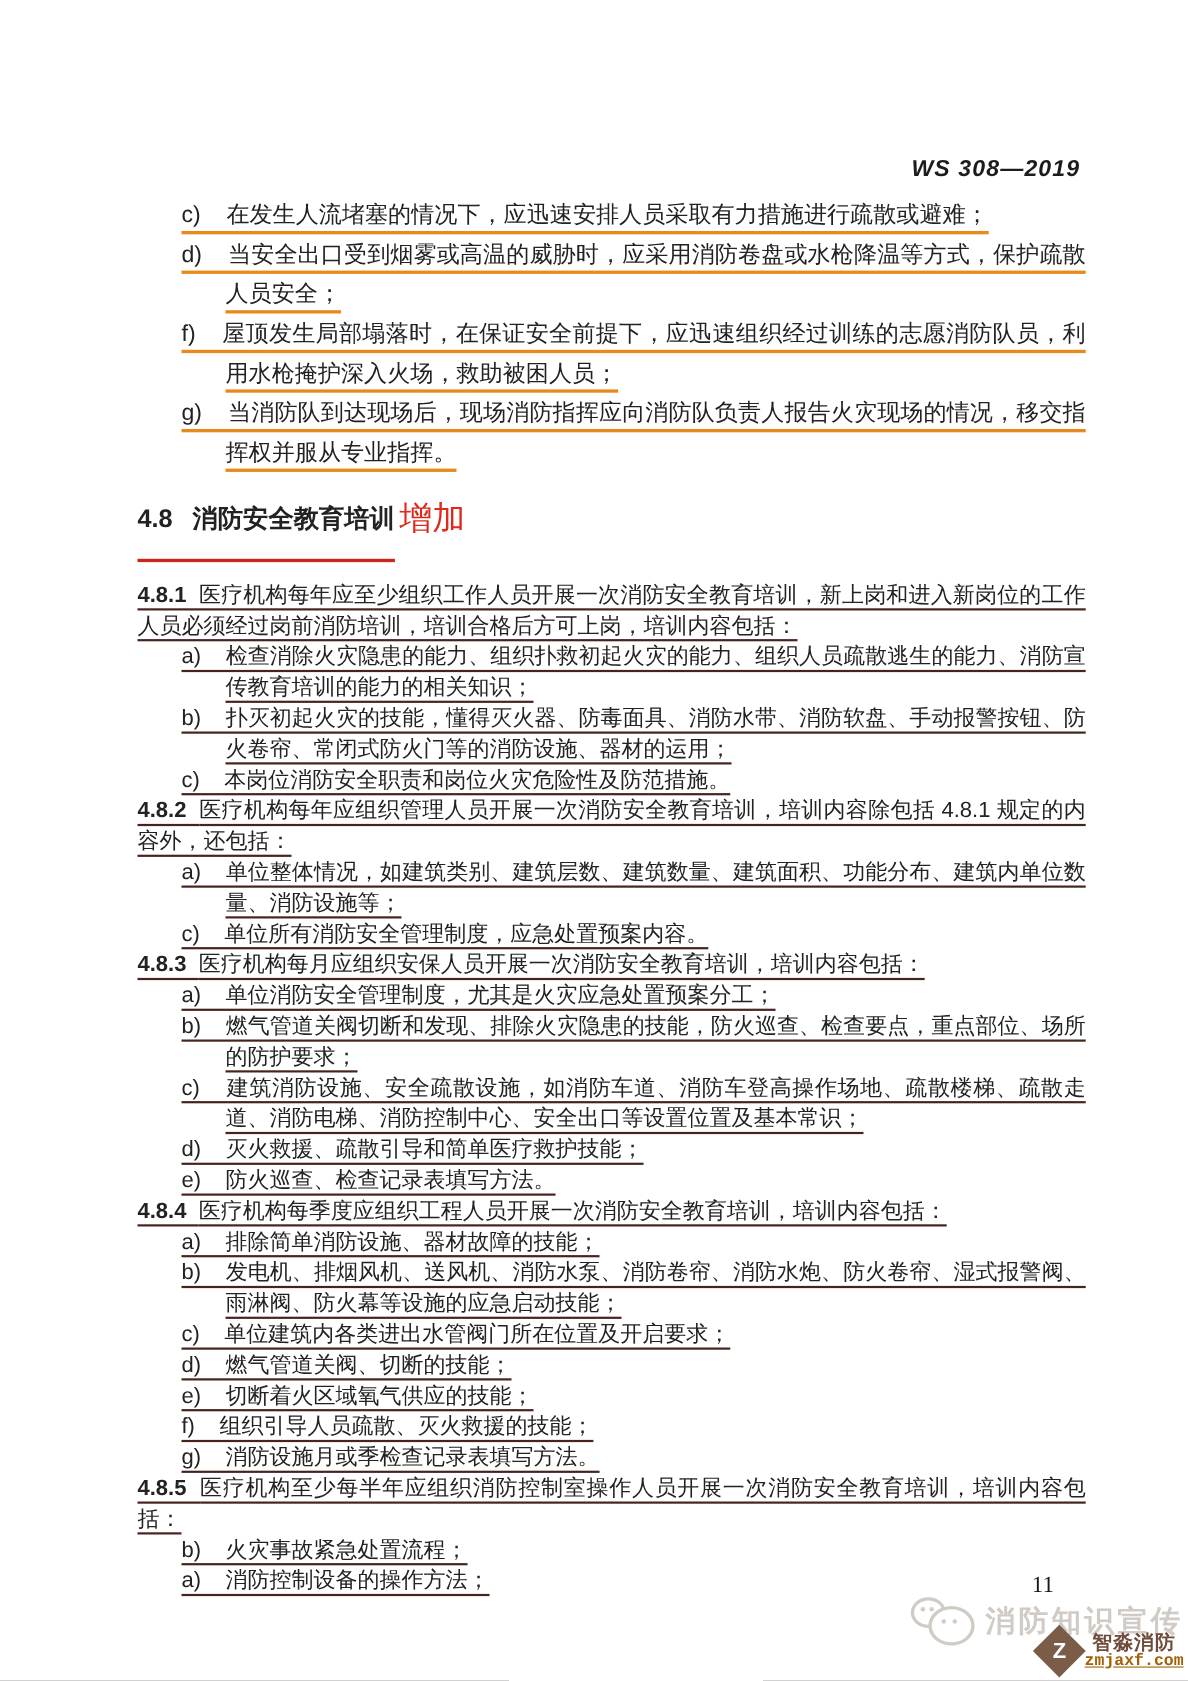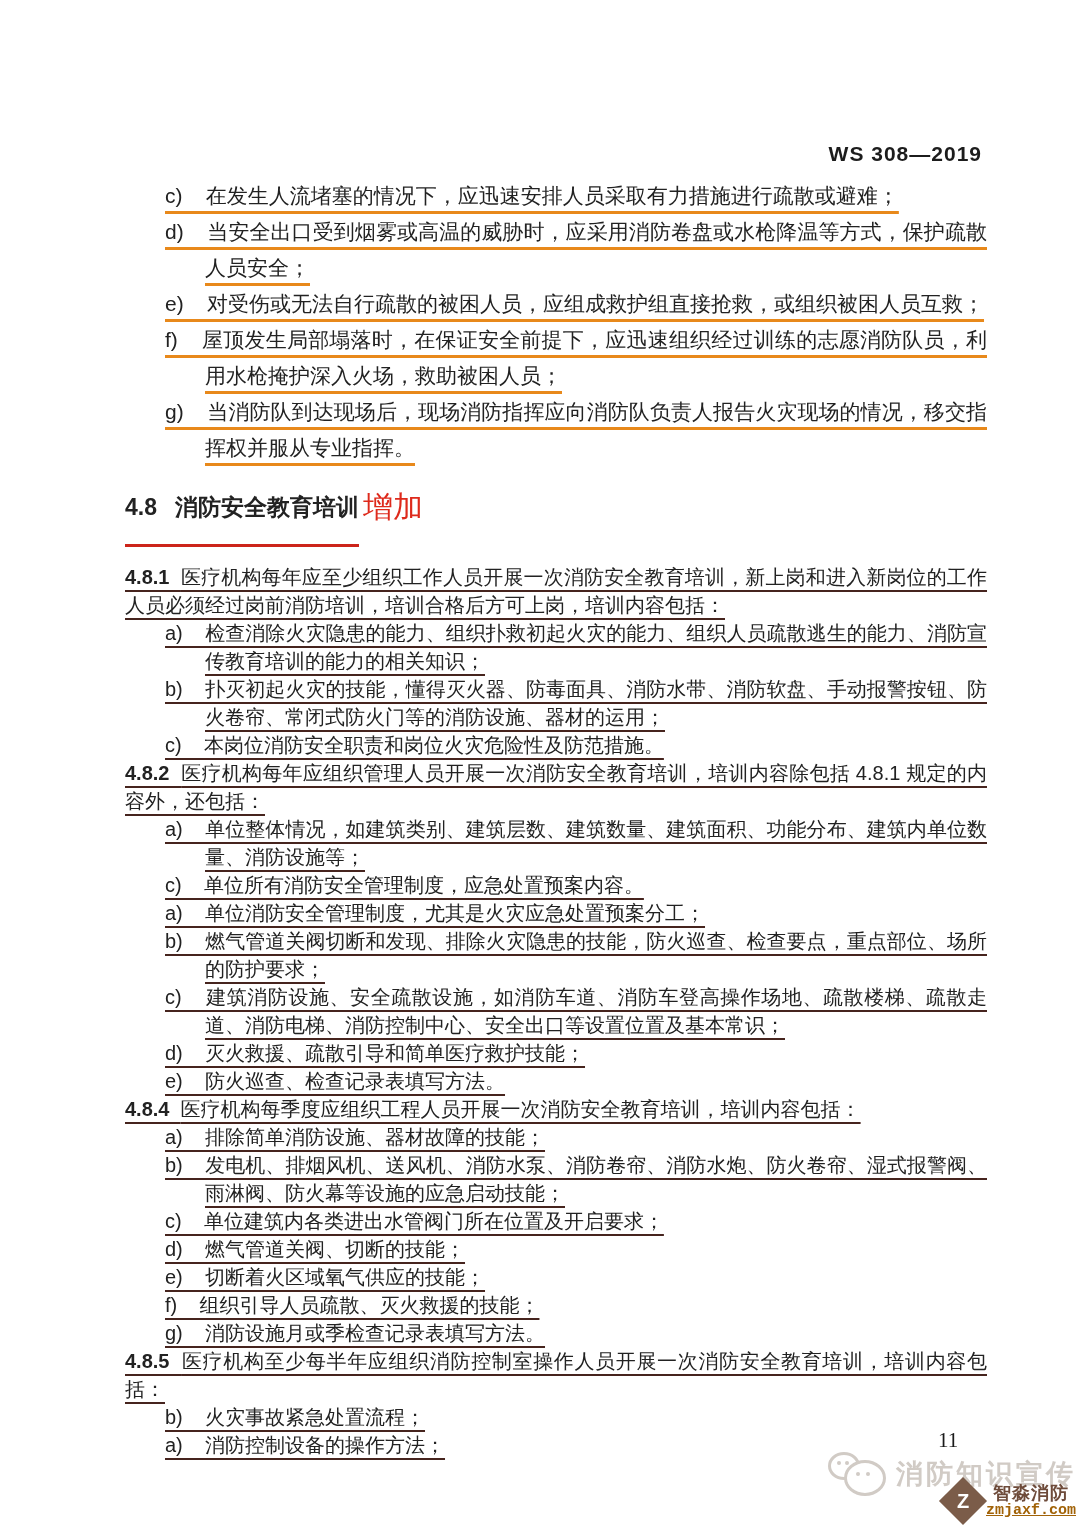--- a/index.html
+++ b/index.html
@@ -19,20 +19,21 @@
     margin:0 auto;
     background:#ffffff;
     font-family:"Liberation Sans","DejaVu Sans",sans-serif;
     color:var(--c-text);
     overflow:hidden;
   }
   .doc-header{
     position:absolute;top:142px;right:98px;
     font-size:21px;font-weight:600;letter-spacing:1px;
     color:#1c1c1c;
+    font-style:italic;
   }
   .content{
     position:absolute;left:125px;top:178px;width:862px;
   }
   
   .top-list .list-item{
     font-size:21px;line-height:36px;
     padding-left:80px;text-indent:-40px;
     text-align:justify;
   }
@@ -136,37 +137,37 @@
 
 <div class="page">
 
   <div class="doc-header">WS 308—2019</div>
 
   <div class="content">
 
     <div class="top-list">
         <div class="list-item top"><span class="u">c)&nbsp;&nbsp;&nbsp;&nbsp;在发生人流堵塞的情况下，应迅速安排人员采取有力措施进行疏散或避难；</span></div>
         <div class="list-item top"><span class="u">d)&nbsp;&nbsp;&nbsp;&nbsp;当安全出口受到烟雾或高温的威胁时，应采用消防卷盘或水枪降温等方式，保护疏散人员安全；</span></div>
-        <div class="list-item top"><span class="u">e)&nbsp;&nbsp;&nbsp;&nbsp;对受伤或无法自行疏散的被困人员，应组成救护组直接抢救，或组织被困人员互救；</span></div>
         <div class="list-item top"><span class="u">f)&nbsp;&nbsp;&nbsp;&nbsp;屋顶发生局部塌落时，在保证安全前提下，应迅速组织经过训练的志愿消防队员，利用水枪掩护深入火场，救助被困人员；</span></div>
         <div class="list-item top"><span class="u">g)&nbsp;&nbsp;&nbsp;&nbsp;当消防队到达现场后，现场消防指挥应向消防队负责人报告火灾现场的情况，移交指挥权并服从专业指挥。</span></div>
       </div>
 
     <div class="section-heading">
       <span class="heading-main"><span class="heading-num">4.8</span><span>消防安全教育培训</span></span><span class="heading-annotation">增加</span>
     </div>
 
     <div class="clauses">
         <div class="clause"><span class="u"><span class="clause-num">4.8.1&nbsp;&nbsp;</span>医疗机构每年应至少组织工作人员开展一次消防安全教育培训，新上岗和进入新岗位的工作人员必须经过岗前消防培训，培训合格后方可上岗，培训内容包括：</span></div>
         <div class="list-item sub"><span class="u">a)&nbsp;&nbsp;&nbsp;&nbsp;检查消除火灾隐患的能力、组织扑救初起火灾的能力、组织人员疏散逃生的能力、消防宣传教育培训的能力的相关知识；</span></div>
         <div class="list-item sub"><span class="u">b)&nbsp;&nbsp;&nbsp;&nbsp;扑灭初起火灾的技能，懂得灭火器、防毒面具、消防水带、消防软盘、手动报警按钮、防火卷帘、常闭式防火门等的消防设施、器材的运用；</span></div>
         <div class="list-item sub"><span class="u">c)&nbsp;&nbsp;&nbsp;&nbsp;本岗位消防安全职责和岗位火灾危险性及防范措施。</span></div>
         <div class="clause"><span class="u"><span class="clause-num">4.8.2&nbsp;&nbsp;</span>医疗机构每年应组织管理人员开展一次消防安全教育培训，培训内容除包括 4.8.1 规定的内容外，还包括：</span></div>
         <div class="list-item sub"><span class="u">a)&nbsp;&nbsp;&nbsp;&nbsp;单位整体情况，如建筑类别、建筑层数、建筑数量、建筑面积、功能分布、建筑内单位数量、消防设施等；</span></div>
         <div class="list-item sub"><span class="u">c)&nbsp;&nbsp;&nbsp;&nbsp;单位所有消防安全管理制度，应急处置预案内容。</span></div>
+        <div class="clause"><span class="u"><span class="clause-num">4.8.3&nbsp;&nbsp;</span>医疗机构每月应组织安保人员开展一次消防安全教育培训，培训内容包括：</span></div>
         <div class="list-item sub"><span class="u">a)&nbsp;&nbsp;&nbsp;&nbsp;单位消防安全管理制度，尤其是火灾应急处置预案分工；</span></div>
         <div class="list-item sub"><span class="u">b)&nbsp;&nbsp;&nbsp;&nbsp;燃气管道关阀切断和发现、排除火灾隐患的技能，防火巡查、检查要点，重点部位、场所的防护要求；</span></div>
         <div class="list-item sub"><span class="u">c)&nbsp;&nbsp;&nbsp;&nbsp;建筑消防设施、安全疏散设施，如消防车道、消防车登高操作场地、疏散楼梯、疏散走道、消防电梯、消防控制中心、安全出口等设置位置及基本常识；</span></div>
         <div class="list-item sub"><span class="u">d)&nbsp;&nbsp;&nbsp;&nbsp;灭火救援、疏散引导和简单医疗救护技能；</span></div>
         <div class="list-item sub"><span class="u">e)&nbsp;&nbsp;&nbsp;&nbsp;防火巡查、检查记录表填写方法。</span></div>
         <div class="clause"><span class="u"><span class="clause-num">4.8.4&nbsp;&nbsp;</span>医疗机构每季度应组织工程人员开展一次消防安全教育培训，培训内容包括：</span></div>
         <div class="list-item sub"><span class="u">a)&nbsp;&nbsp;&nbsp;&nbsp;排除简单消防设施、器材故障的技能；</span></div>
         <div class="list-item sub"><span class="u">b)&nbsp;&nbsp;&nbsp;&nbsp;发电机、排烟风机、送风机、消防水泵、消防卷帘、消防水炮、防火卷帘、湿式报警阀、雨淋阀、防火幕等设施的应急启动技能；</span></div>
         <div class="list-item sub"><span class="u">c)&nbsp;&nbsp;&nbsp;&nbsp;单位建筑内各类进出水管阀门所在位置及开启要求；</span></div>
         <div class="list-item sub"><span class="u">d)&nbsp;&nbsp;&nbsp;&nbsp;燃气管道关阀、切断的技能；</span></div>

